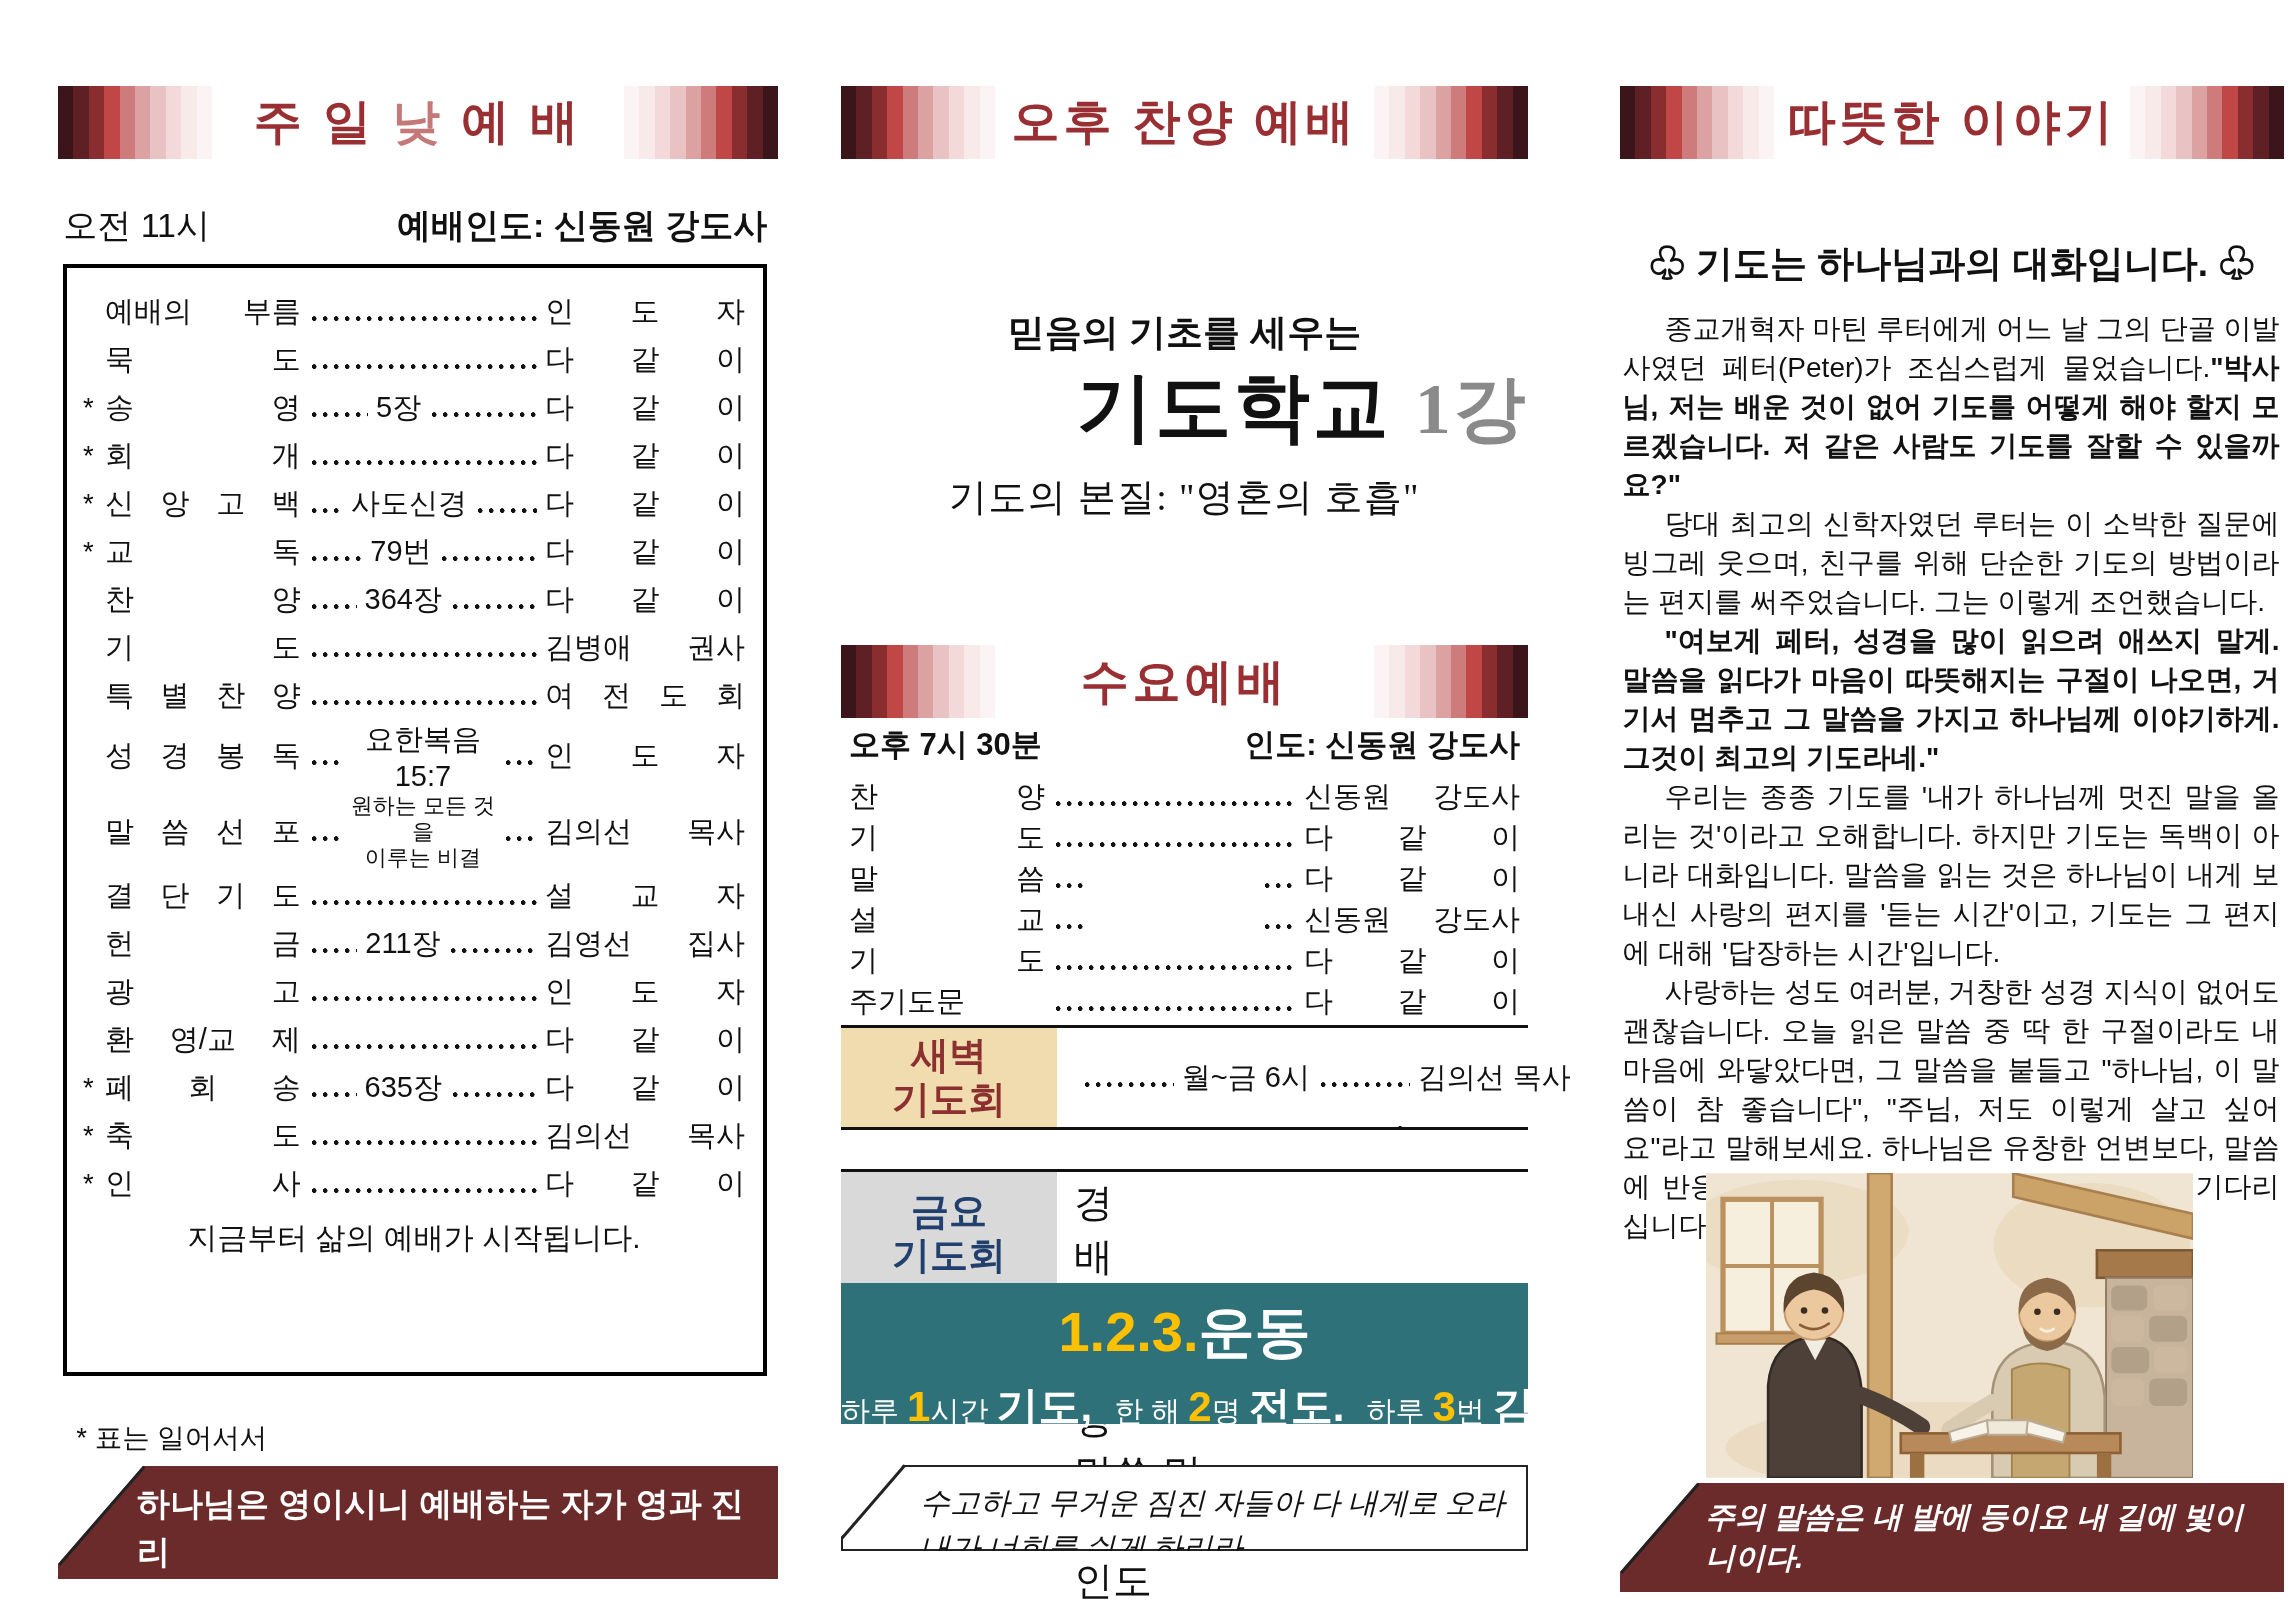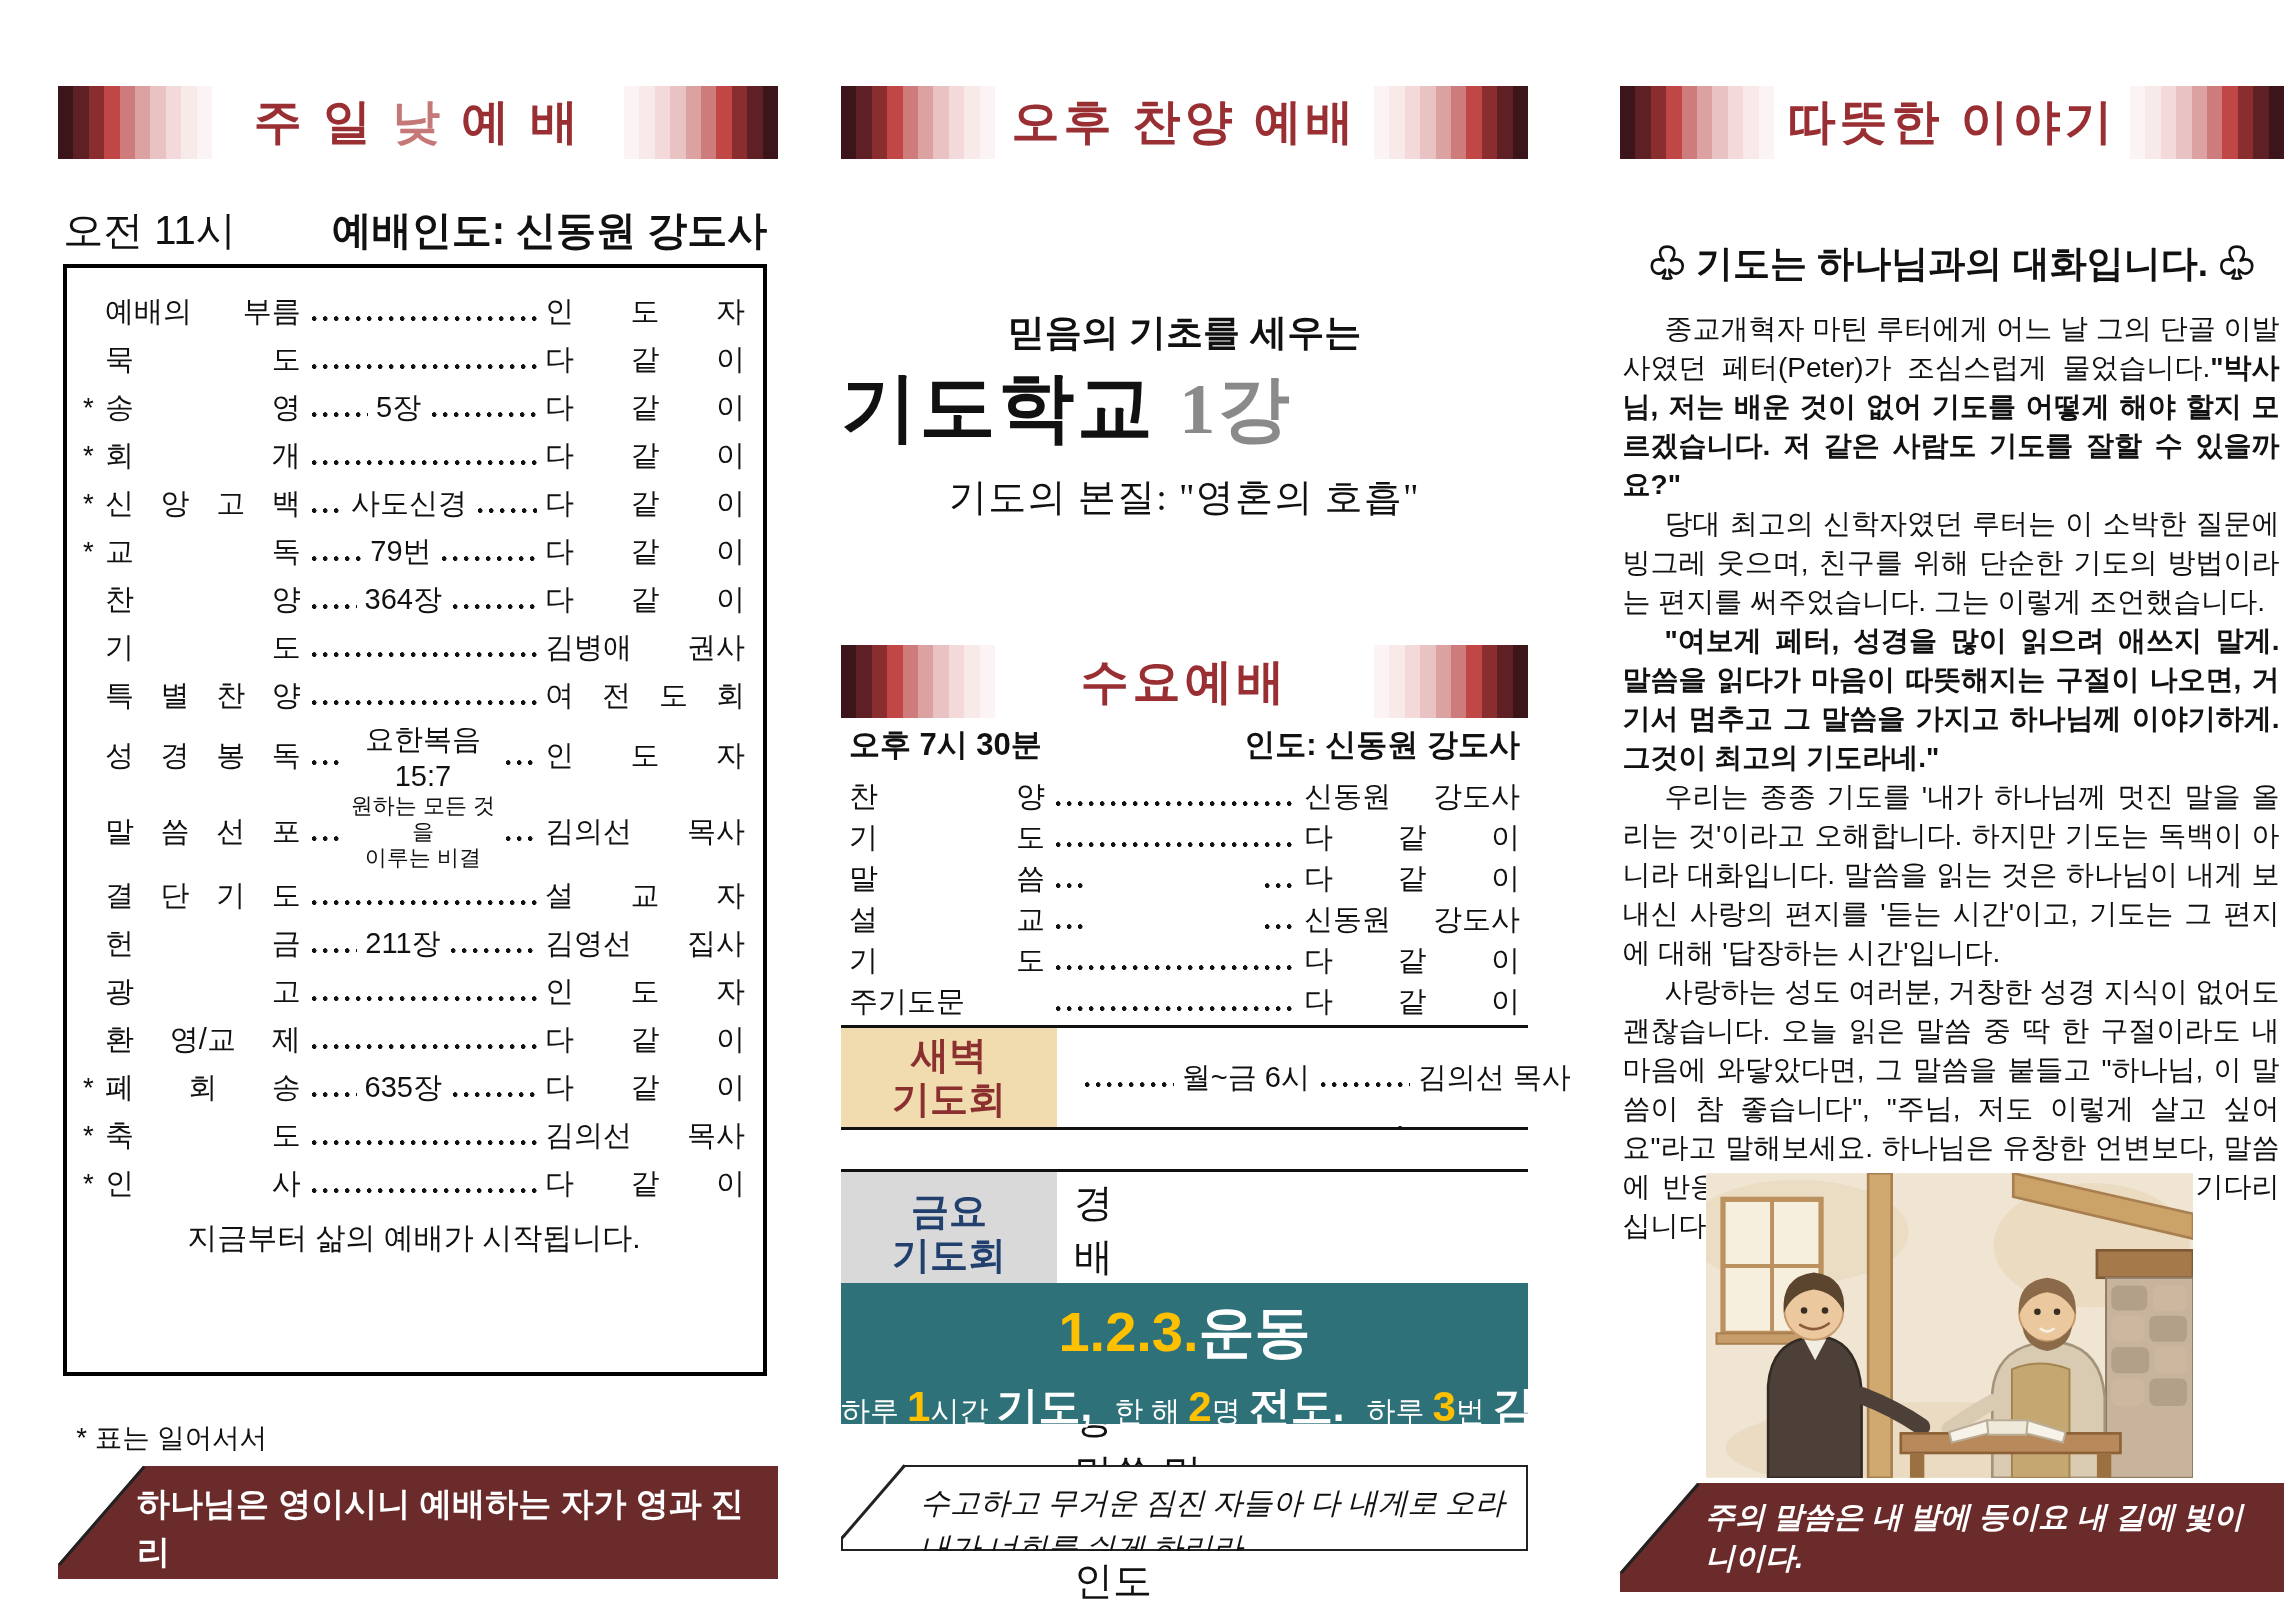--- a/index.html
+++ b/index.html
@@ -12,21 +12,21 @@
 
   
   .hdrbar{position:absolute;left:0;right:0;top:6.5px;height:73px;display:flex;align-items:center;}
   .gbar{width:154px;height:73px;flex:0 0 auto;}
   .gl{background:linear-gradient(to right,#3b151a 0 10%,#5e2024 10% 20%,#8a2d2f 20% 30%,#c14747 30% 40%,#cd7b7b 40% 50%,#dca2a2 50% 60%,#e9c3c3 60% 70%,#f3d9d9 70% 80%,#f9eaea 80% 90%,#fcf4f4 90% 100%);}
   .gr{background:linear-gradient(to left,#3b151a 0 10%,#5e2024 10% 20%,#8a2d2f 20% 30%,#c14747 30% 40%,#cd7b7b 40% 50%,#dca2a2 50% 60%,#e9c3c3 60% 70%,#f3d9d9 70% 80%,#f9eaea 80% 90%,#fcf4f4 90% 100%);}
   .hdr-title{flex:1;margin:0;text-align:center;font-size:48px;font-weight:bold;color:#992f33;letter-spacing:3.9px;white-space:nowrap;}
   .hdr-title .lt{color:#c47878;}
 
   
-  .timerow{position:absolute;top:124px;left:5.2px;width:704px;display:flex;justify-content:space-between;align-items:baseline;font-size:40px;gap:32px;}
+  .timerow{position:absolute;top:124px;left:5.2px;width:704px;display:flex;justify-content:space-between;align-items:baseline;font-size:34px;gap:32px;}
   .timerow .leader{font-weight:bold;}
   .obox{position:absolute;top:185px;left:5.2px;width:704px;height:1112px;border:4.6px solid #000;box-sizing:border-box;padding:19.6px 18.3px 0 15.7px;}
   .row{display:flex;align-items:center;min-height:48px;font-size:29px;}
   .star{flex:0 0 22px;font-size:27.5px;}
   .lbl{flex:0 0 196px;text-align:justify;text-align-last:justify;text-justify:inter-word;white-space:nowrap;}
   .dots{flex:1 1 auto;height:26px;margin:0 7.9px;background-image:radial-gradient(circle at 5.2px 19.6px,#111 2.1px,transparent 2.6px);background-size:11px 26px;background-repeat:repeat-x;}
   .d1{flex:0.55 1 auto;} .d2{flex:1 1 auto;}
   .sd{flex:0 0 34px;}
   .spacer{flex:1 1 auto;}
   .ctr{flex:0 0 auto;text-align:center;}
@@ -40,21 +40,21 @@
 
   .banner-wrap{position:absolute;left:0;width:720px;}
   #col1 .banner-wrap{top:1387px;height:113px;}
   .banner{width:100%;height:100%;background:#6b2b2b;color:#fff;box-sizing:border-box;
           clip-path:polygon(85px 0,100% 0,100% 100%,0 100%,0 98px);}
   #col1 .banner{padding:14.4px 13px 0 79px;font-size:33px;font-weight:bold;line-height:1.45;}
   .foldline{position:absolute;left:0;top:98px;width:130px;height:2.6px;background:#222;transform-origin:0 0;transform:rotate(-49.1deg);}
 
   
   .c2small{position:absolute;top:229px;left:0;width:100%;text-align:center;font-size:37px;font-weight:bold;}
-  .c2title{position:absolute;top:278px;left:0;width:100%;text-align:left;font-size:76px;font-weight:900;letter-spacing:2.6px;white-space:nowrap;}
+  .c2title{position:absolute;top:278px;left:0;width:100%;text-align:right;font-size:76px;font-weight:900;letter-spacing:2.6px;white-space:nowrap;}
   .c2title .num{font-family:"Liberation Serif",serif;color:#8a8a8a;font-weight:bold;font-size:72px;}
   .c2sub{position:absolute;top:393px;left:0;width:100%;text-align:center;font-family:"Liberation Serif",serif;font-size:38px;letter-spacing:1.3px;}
   .wedbar{top:566px;}
   .wedtime{position:absolute;top:645px;left:7.9px;width:671px;display:flex;justify-content:space-between;font-size:31px;font-weight:bold;}
   .wedrows{position:absolute;top:697px;left:7.9px;width:671px;}
   .wedrows .row{min-height:41px;}
   .w2{flex:0 0 216px;}
   .hbox{position:absolute;left:0;width:687px;border-top:3.3px solid #111;border-bottom:3.3px solid #111;box-sizing:border-box;display:flex;}
   #dawnbox{top:946px;height:105px;}
   #fribox{top:1090px;height:130px;}

